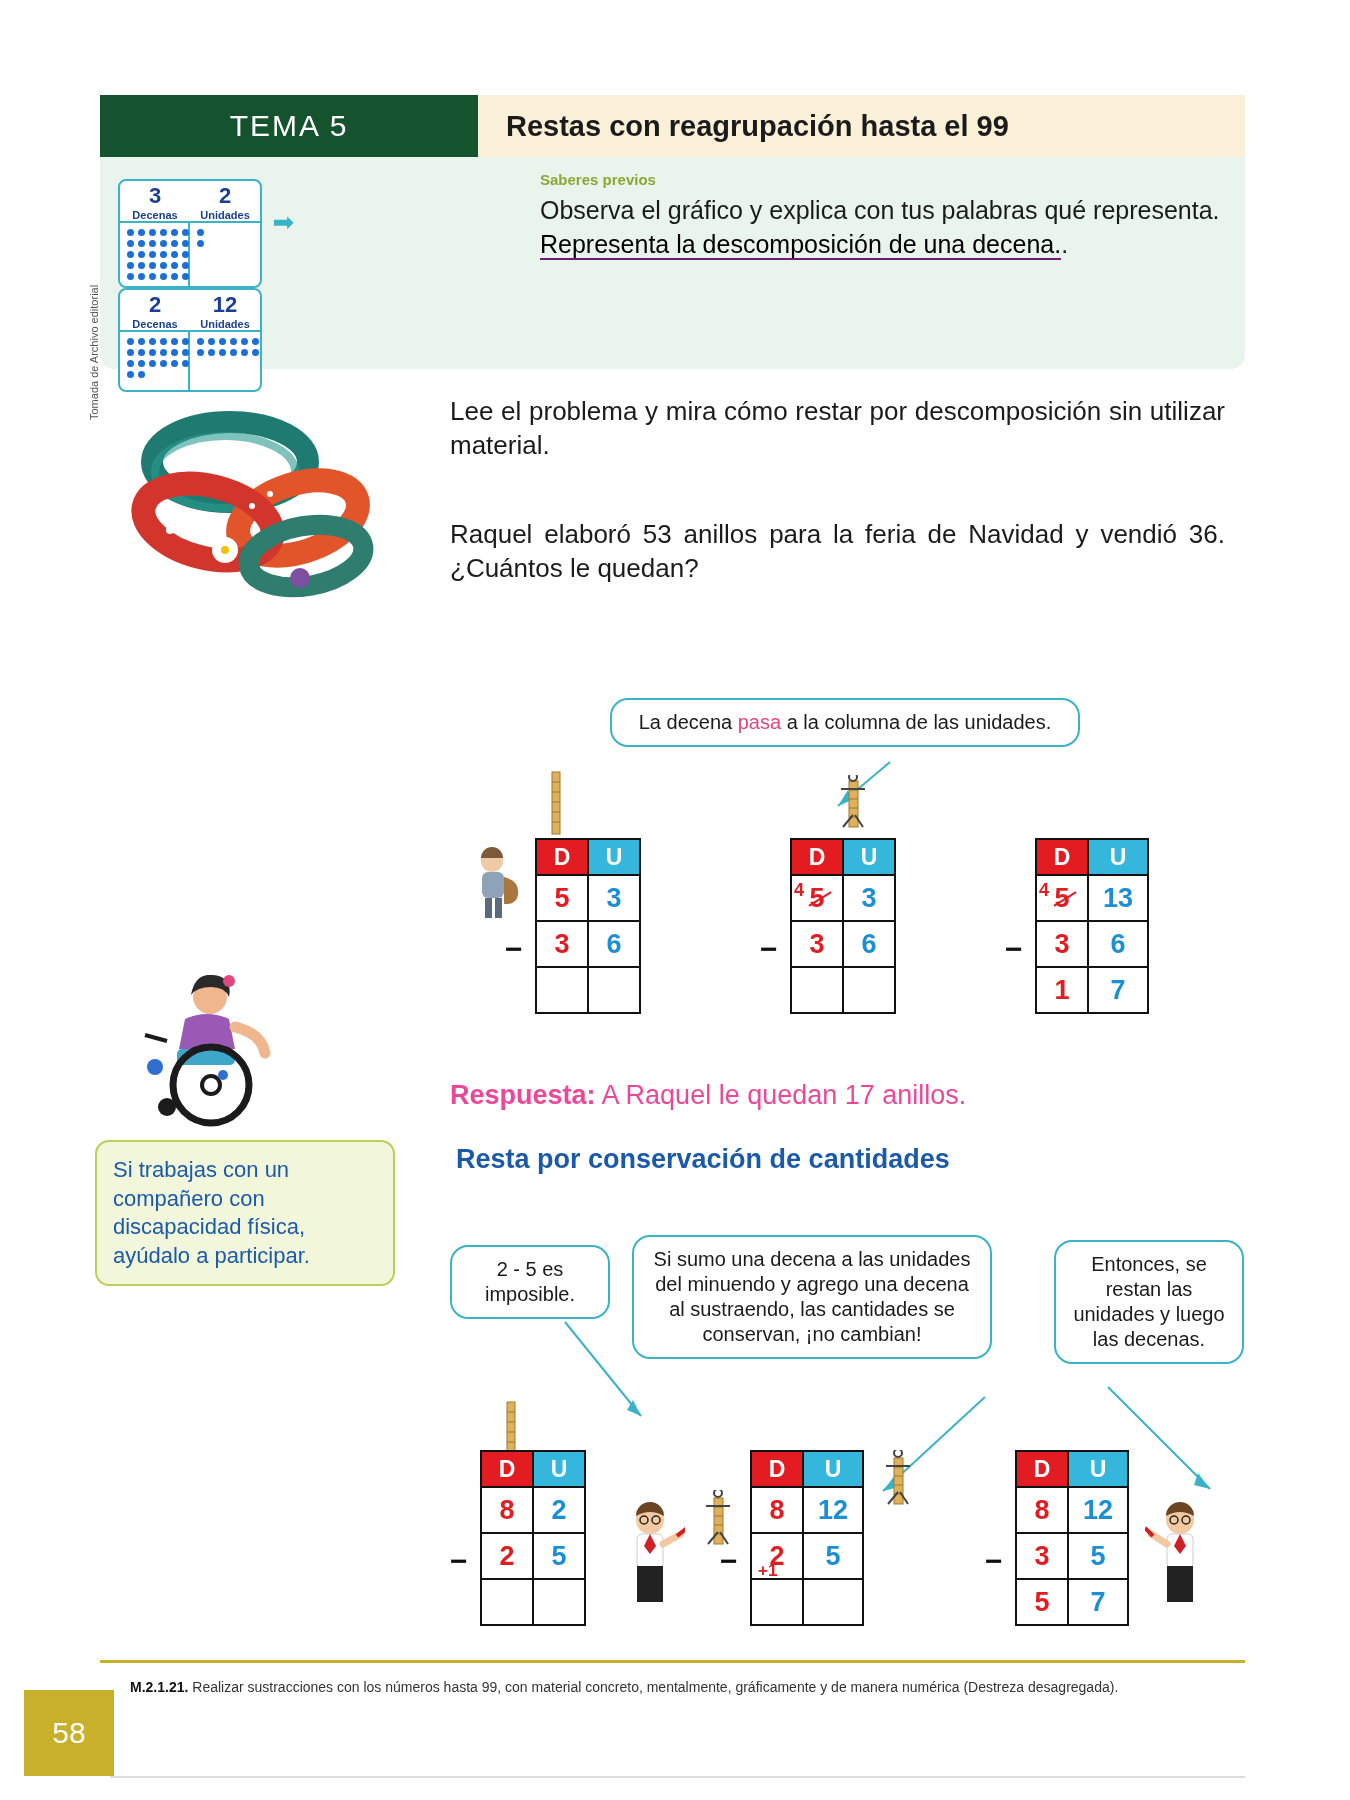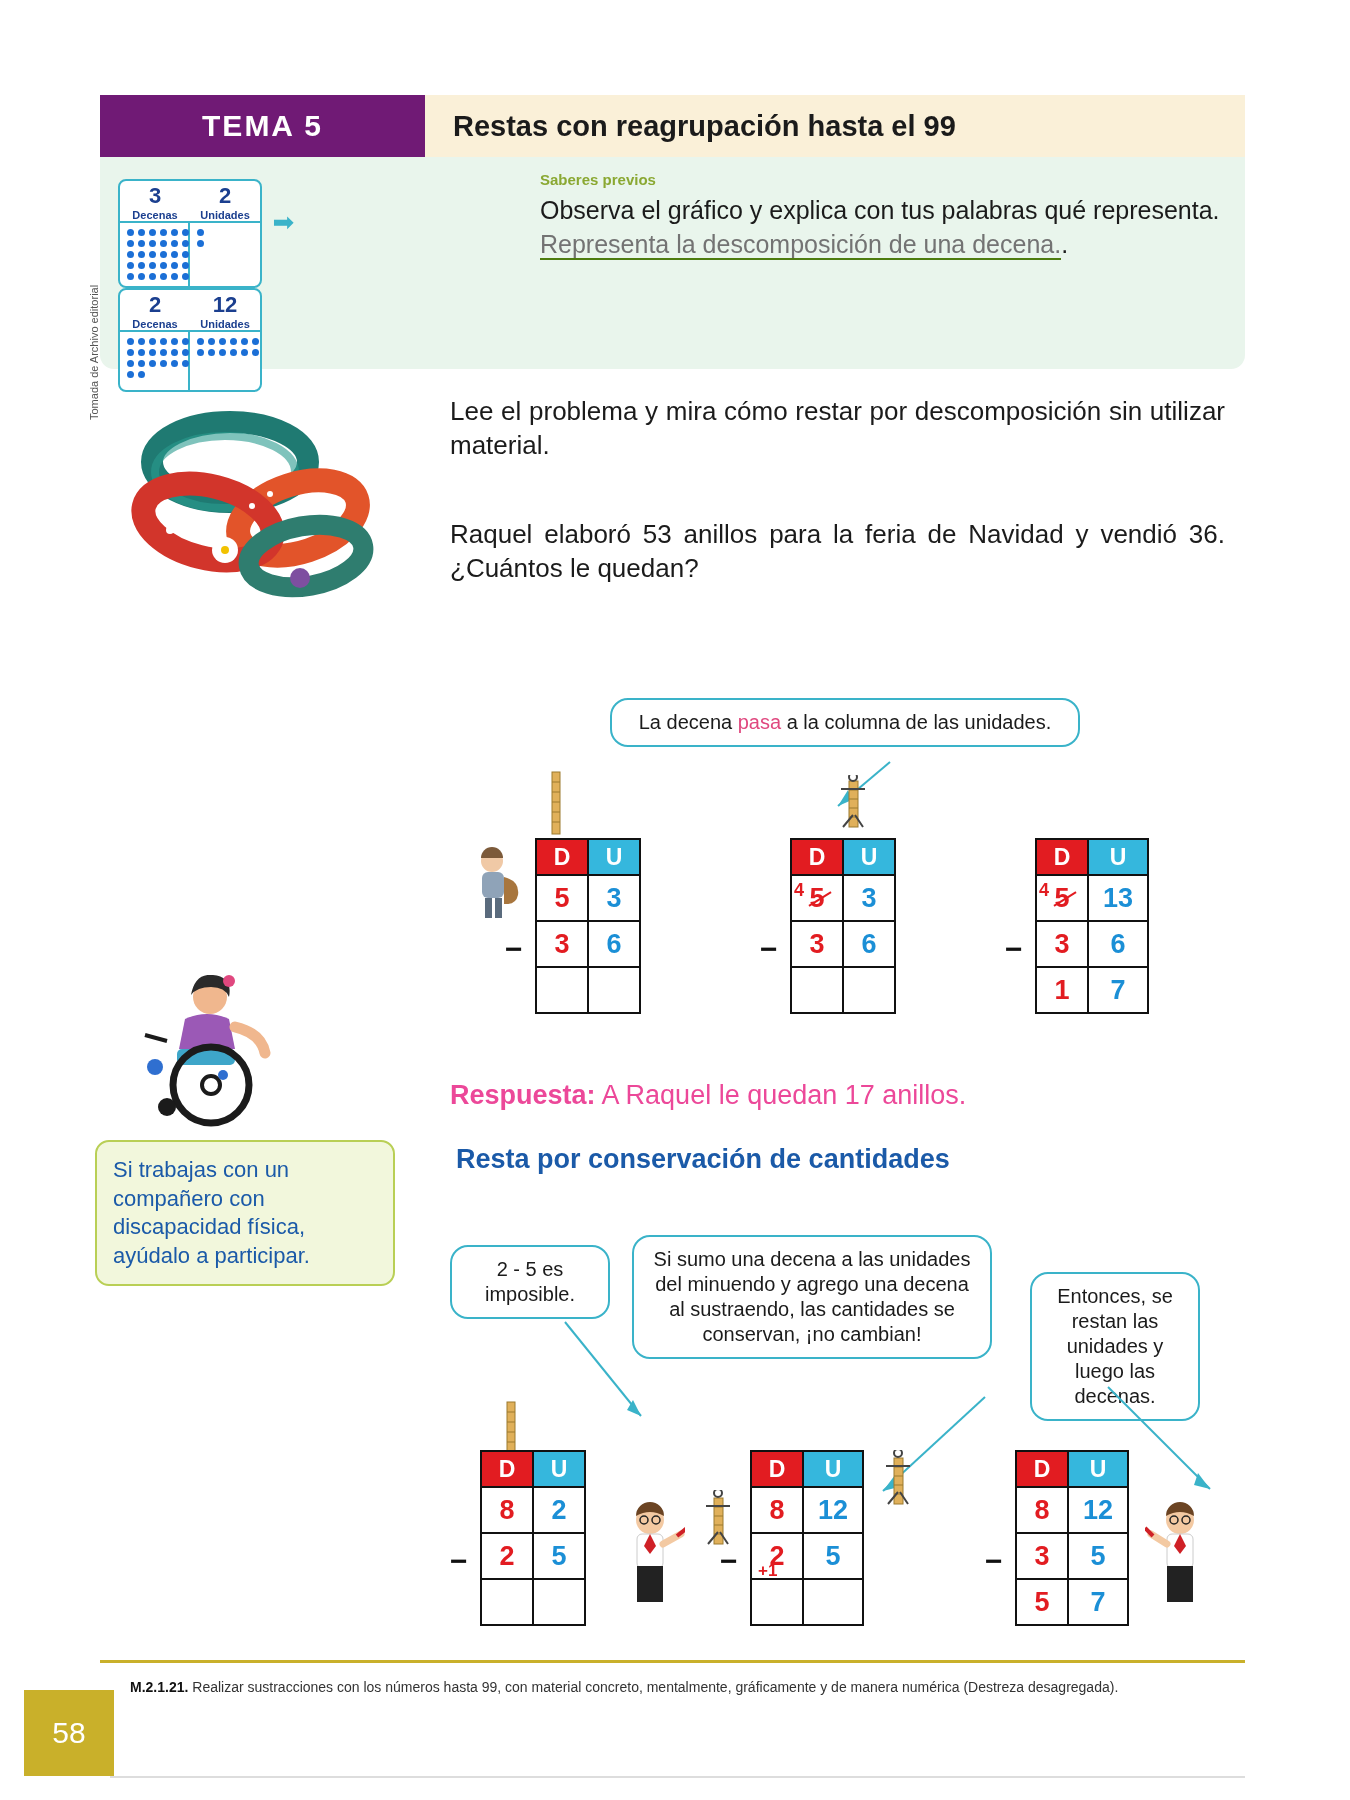--- a/index.html
+++ b/index.html
@@ -9,40 +9,40 @@
     background:#ffffff;
     font-family:"Liberation Sans", sans-serif;
     position:relative;
     overflow:hidden;
   }
   .page { position:absolute; inset:0; }
 
   
   .header { position:absolute; left:100px; top:95px; width:1145px; height:62px; display:flex; }
   .tema-box {
-    width:325px; height:62px; background:#701a75;
+    width:378px; height:62px; background:#14532d;
     display:flex; align-items:center; justify-content:center;
-    color:#ffffff; font-size:30px; font-weight:bold; letter-spacing:2px;
+    color:#ffffff; font-size:30px; font-weight:normal; letter-spacing:2px;
   }
   .title-box {
     flex:1; height:62px; background:#faf0d8;
     display:flex; align-items:center; padding-left:28px;
     color:#1b1b1b; font-size:29px; font-weight:bold;
   }
 
   
   .saberes {
     position:absolute; left:100px; top:157px; width:1145px; height:212px;
     background:#e9f5ec; border-radius:0 0 14px 14px;
   }
   .saberes-left { position:absolute; left:18px; top:22px; width:300px; }
   .saberes-right { position:absolute; left:440px; top:14px; width:690px; }
   .saberes-label { color:#8aa832; font-weight:bold; font-size:15px; margin-bottom:6px; }
   .saberes-text { font-size:25px; color:#1b1b1b; line-height:1.28; }
-  .saberes-answer { color:#737373; border-bottom:2px solid #4d7c0f; display:inline; }
+  .saberes-answer { color:#000000; border-bottom:2px solid #701a75; display:inline; }
 
   
   .du-mini { display:inline-block; border:2px solid #3ab3c9; border-radius:8px; background:#ffffff; vertical-align:top; }
   .du-mini .head { display:flex; }
   .du-mini .hc { width:70px; text-align:center; padding:2px 0 0; }
   .du-mini .num { font-size:22px; font-weight:bold; color:#1b3f8f; }
   .du-mini .lbl { font-size:11px; color:#1b3f8f; font-weight:bold; }
   .du-mini .body { display:flex; border-top:2px solid #3ab3c9; }
   .du-mini .cell { width:70px; min-height:58px; padding:4px 5px; }
   .du-mini .cell.sep { border-right:2px solid #3ab3c9; }
@@ -425,21 +425,21 @@
     <path d="M10,2 L86,96" stroke="#3ab3c9" stroke-width="2" fill="none"></path>
     <path d="M86,96 L72,90 L78,80 Z" fill="#3ab3c9"></path>
   </svg>
 
   <div class="bubble" style="left:632px; top:1235px; width:360px;">Si sumo una decena a las unidades del minuendo y agrego una decena al sustraendo, las cantidades se conservan, ¡no cambian!</div>
   <svg style="position:absolute; left:865px; top:1395px; width:130px; height:110px;">
     <path d="M120,2 L18,96" stroke="#3ab3c9" stroke-width="2" fill="none"></path>
     <path d="M18,96 L34,92 L30,80 Z" fill="#3ab3c9"></path>
   </svg>
 
-  <div class="bubble" style="left:1030px; top:1240px; width:170px;margin-top:32px;">Entonces, se restan las unidades y luego las decenas.</div>
+  <div class="bubble" style="left:1054px; top:1240px; width:190px;">Entonces, se restan las unidades y luego las decenas.</div>
   <svg style="position:absolute; left:1090px; top:1385px; width:140px; height:120px;">
     <path d="M18,2 L120,104" stroke="#3ab3c9" stroke-width="2" fill="none"></path>
     <path d="M120,104 L104,100 L108,88 Z" fill="#3ab3c9"></path>
   </svg>
 
   <svg class="stick" style="left:500px; top:1400px; width:22px; height:80px;" viewBox="0 0 22 80">
     <rect x="7" y="2" width="8" height="56" fill="#e0b05a" stroke="#9c7a2e"></rect>
     <g stroke="#9c7a2e">
         <line x1="7" y1="12" x2="15" y2="12"></line>
         <line x1="7" y1="22" x2="15" y2="22"></line>

